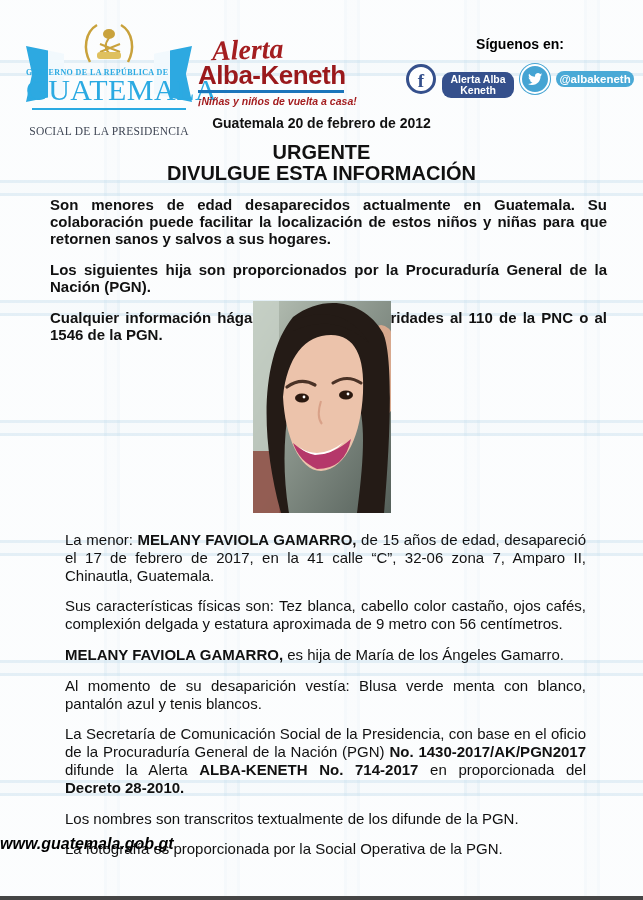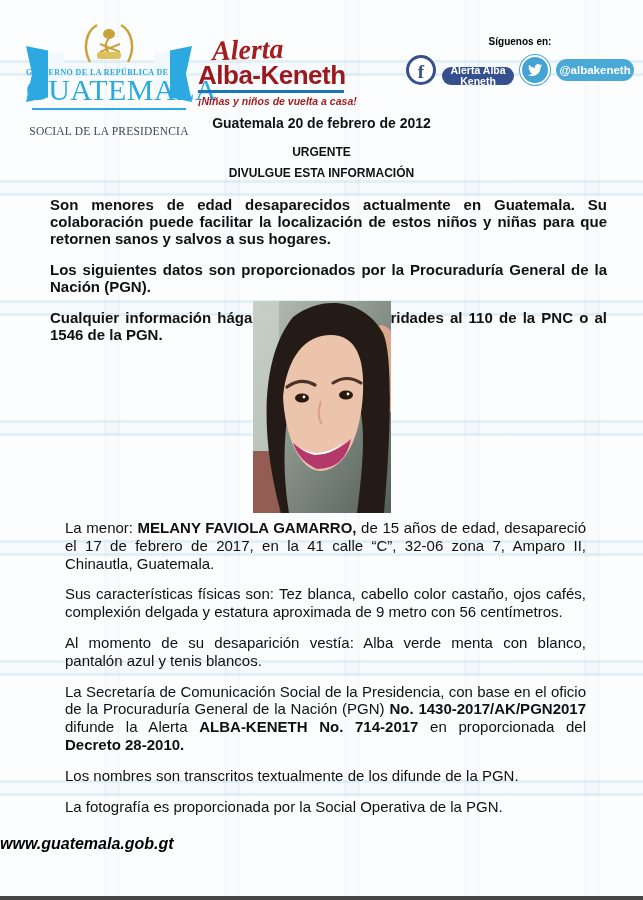--- a/index.html
+++ b/index.html
@@ -29,37 +29,37 @@
   .alba-logo{position:absolute;left:198px;top:36px;width:148px;height:80px;}
   .alba-script{position:absolute;top:0;left:14px;font-family:"Liberation Serif",serif;
     font-style:italic;font-weight:bold;font-size:28px;line-height:28px;color:#a41e20;transform:rotate(-2deg);}
   .alba-name{position:absolute;top:25px;left:0;font-size:26px;line-height:28px;font-weight:800;
     letter-spacing:-.5px;color:#9a191c;white-space:nowrap;}
   .alba-rule{position:absolute;top:54px;left:0;width:146px;height:3px;background:#1b75bb;}
   .alba-tagline{position:absolute;top:59px;left:0;width:150px;font-style:italic;font-weight:bold;
     font-size:10.5px;color:#a41e20;white-space:nowrap;}
   
   .social{position:absolute;left:406px;top:36px;width:228px;}
-  .social-title{text-align:center;font-weight:bold;font-size:10px;color:#000;}
+  .social-title{text-align:center;font-weight:bold;font-size:14px;color:#000;}
   .social-row{margin-top:8px;display:flex;align-items:center;justify-content:center;gap:6px;}
   .circle{width:30px;height:30px;border-radius:50%;display:flex;align-items:center;justify-content:center;flex:0 0 auto;}
   .fb-circle{background:#fff;border:3px solid #35508c;box-sizing:border-box;}
   .fb-f{font-family:"Liberation Serif",serif;font-weight:bold;font-size:19px;color:#35508c;line-height:1;margin-top:2px;}
   .tw-circle{background:#45a4d3;border:2px solid #fff;box-sizing:border-box;box-shadow:0 0 0 1px #45a4d3;}
   .pill{color:#fff;font-weight:bold;text-align:center;display:flex;flex-direction:column;justify-content:center;}
-  .fb-pill{background:#35508c;width:74px;height:18px;border-radius:9px;font-size:10.5px;line-height:11px;margin-top:12px;}
-  .tw-pill{background:#4aa9d6;width:80px;height:22px;border-radius:12px;font-size:11.5px;}
+  .fb-pill{background:#35508c;width:74px;height:26px;border-radius:9px;font-size:10.5px;line-height:11px;margin-top:12px;}
+  .tw-pill{background:#4aa9d6;width:80px;height:16px;border-radius:12px;font-size:11.5px;}
   
   .date-line{position:absolute;top:115px;left:0;right:0;text-align:center;font-weight:bold;font-size:14px;}
-  .urgent{position:absolute;top:142px;left:0;right:0;text-align:center;font-weight:bold;font-size:12px;line-height:21px;}
+  .urgent{position:absolute;top:142px;left:0;right:0;text-align:center;font-weight:bold;font-size:20px;line-height:21px;}
   
   .intro{position:absolute;left:50px;top:196px;width:557px;}
   .intro p{margin:0 0 14px 0;font-weight:bold;font-size:15px;line-height:17px;text-align:justify;}
   .details{position:absolute;left:65px;top:519px;width:521px;}
-  .details p{margin:0 0 13px 0;font-size:15px;line-height:17.8px;text-align:justify;}
+  .details p{margin:12px 0 13px 0;font-size:15px;line-height:17.8px;text-align:justify;}
   .details b{font-weight:bold;}
   .footer-url{position:absolute;top:835px;left:0;right:0;text-align:left;
     font-weight:bold;font-style:italic;font-size:16px;color:#000;text-decoration:none;}
   .bottom-edge{position:absolute;left:0;right:0;bottom:0;height:4px;background:#454545;}
   
   .photo{position:absolute;left:253px;top:301px;width:138px;height:212px;overflow:hidden;}
   .photo svg{display:block;}
 </style>
 </head>
 <body>
@@ -114,21 +114,21 @@
   </div>
 
   <div class="date-line">Guatemala 20 de febrero de 2012</div>
   <div class="urgent">
     <div>URGENTE</div>
     <div>DIVULGUE ESTA INFORMACIÓN</div>
   </div>
 
   <div class="intro">
     <p>Son menores de edad desaparecidos actualmente en Guatemala. Su colaboración puede facilitar la localización de estos niños y niñas para que retornen sanos y salvos a sus hogares.</p>
-    <p>Los siguientes datos son proporcionados por la Procuraduría General de la Nación (PGN).</p>
+    <p>Los siguientes hija son proporcionados por la Procuraduría General de la Nación (PGN).</p>
     <p>Cualquier información hágala llegar a las autoridades al 110 de la PNC o al 1546 de la PGN.</p>
   </div>
 
   <div class="photo">
     <svg width="138" height="212" viewBox="0 0 138 212">
       <defs>
         <linearGradient id="bgG" x1="0" y1="0" x2="1" y2="1">
           <stop offset="0" stop-color="#b8c2b6"></stop>
           <stop offset="1" stop-color="#55605a"></stop>
         </linearGradient>
@@ -148,21 +148,22 @@
       <circle cx="95" cy="93" r="1.4" fill="#fff"></circle>
       <path d="M68 100 Q63 116 69 123" stroke="#d9a188" stroke-width="2" fill="none"></path>
       <path d="M40 142 Q66 166 98 138 Q92 168 64 168 Q46 160 40 142 Z" fill="#b5386a"></path>
       <path d="M46 146 Q66 160 91 141 Q79 154 62 154 Q52 152 46 146 Z" fill="#ffffff"></path>
     </svg>
   </div>
 
   <div class="details">
     <p><span>La menor: </span><b>MELANY FAVIOLA GAMARRO,</b><span> de 15 años de edad, desapareció el 17 de febrero de 2017, en la 41 calle “C”, 32-06 zona 7, Amparo II, Chinautla, Guatemala.</span></p>
     <p>Sus características físicas son: Tez blanca, cabello color castaño, ojos cafés, complexión delgada y estatura aproximada de 9 metro con 56 centímetros.</p>
-    <p>Al momento de su desaparición vestía: Alba verde menta con blanco, pantalón azul y tenis blancos.</p>
+    <p><b>MELANY FAVIOLA GAMARRO,</b><span> es hija de María de los Ángeles Gamarro.</span></p>
+    <p>Al momento de su desaparición vestía: Blusa verde menta con blanco, pantalón azul y tenis blancos.</p>
     <p><span>La Secretaría de Comunicación Social de la Presidencia, con base en el oficio de la Procuraduría General de la Nación (PGN) </span><b>No. 1430-2017/AK/PGN2017</b><span> difunde la Alerta </span><b>ALBA-KENETH No. 714-2017</b><span> en proporcionada del </span><b>Decreto 28-2010.</b></p>
     <p>Los nombres son transcritos textualmente de los difunde de la PGN.</p>
     <p>La fotografía es proporcionada por la Social Operativa de la PGN.</p>
   </div>
 
   <a class="footer-url" href="#">www.guatemala.gob.gt</a>
   <div class="bottom-edge"></div>
 
 </div>
 

